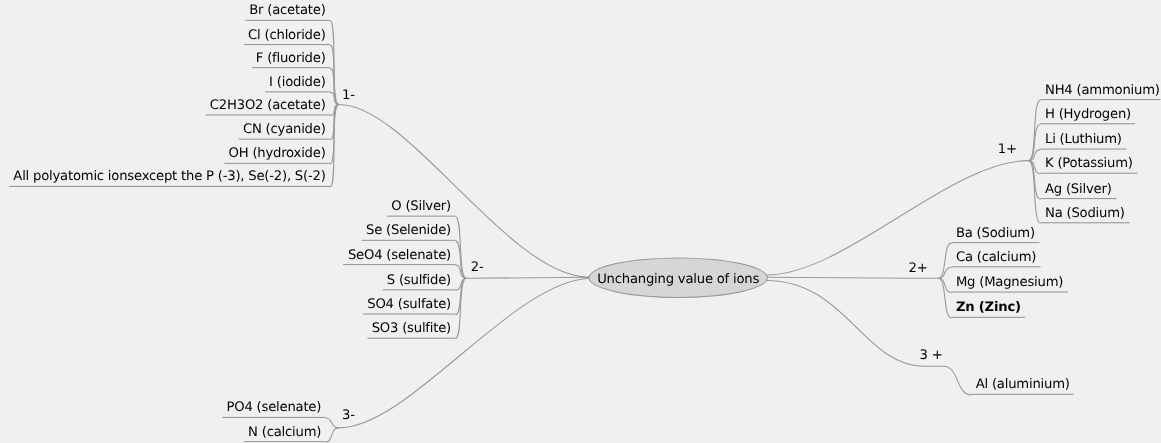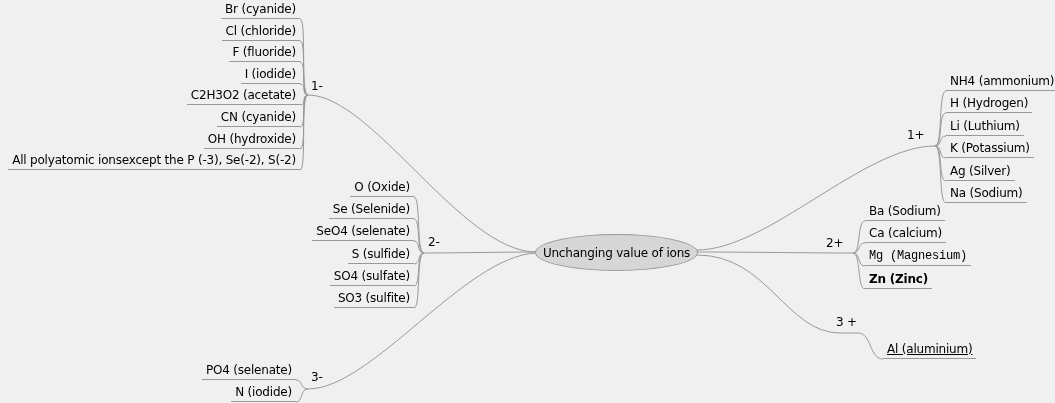--- a/index.html
+++ b/index.html
@@ -82,55 +82,55 @@
     </g>
     <g>
       <path d="M853,253 C861,253 857,221 865,221"></path>
       <path d="M853,253 C861,253 857,243 865,243"></path>
       <path d="M853,253 C861,253 857,266 865,266"></path>
       <path d="M853,253 C861,253 857,289 865,289"></path>
     </g>
   </svg>
 
   <span class="lbl" style="left:311px;top:80px;">1-</span>
-  <span class="node" style="right:755px;top:2px;">Br (cyanide)</span>
+  <span class="node" style="right:755px;top:2px;">Br (acetate)</span>
   <span class="node" style="right:755px;top:24px;">Cl (chloride)</span>
   <span class="node" style="right:755px;top:45px;">F (fluoride)</span>
   <span class="node" style="right:755px;top:67px;">I (iodide)</span>
   <span class="node" style="right:755px;top:88px;margin-left:48px;">C2H3O2 (acetate)</span>
   <span class="node" style="right:755px;top:110px;">CN (cyanide)</span>
   <span class="node" style="right:755px;top:132px;">OH (hydroxide)</span>
   <span class="node" style="right:755px;top:153px;">All polyatomic ionsexcept the P (-3), Se(-2), S(-2)</span>
 
   <span class="lbl" style="left:428px;top:236px;">2-</span>
-  <span class="node" style="right:641px;top:180px;">O (Oxide)</span>
+  <span class="node" style="right:641px;top:180px;">O (Silver)</span>
   <span class="node" style="right:641px;top:202px;">Se (Selenide)</span>
   <span class="node" style="right:641px;top:224px;">SeO4 (selenate)</span>
   <span class="node" style="right:641px;top:247px;">S (sulfide)</span>
   <span class="node" style="right:641px;top:269px;">SO4 (sulfate)</span>
   <span class="node" style="right:641px;top:291px;">SO3 (sulfite)</span>
 
   <span class="lbl" style="left:311px;top:371px;">3-</span>
   <span class="node" style="right:759px;top:363px;">PO4 (selenate)</span>
-  <span class="node" style="right:759px;top:385px;">N (iodide)</span>
+  <span class="node" style="right:759px;top:385px;">N (calcium)</span>
 
   <div class="root">
     <span>Unchanging value of ions</span>
   </div>
 
   <span class="lbl" style="left:907px;top:129px;">1+</span>
   <span class="node" style="left:946px;top:74px;">NH4 (ammonium)</span>
   <span class="node" style="left:946px;top:96px;">H (Hydrogen)</span>
   <span class="node" style="left:946px;top:119px;">Li (Luthium)</span>
   <span class="node" style="left:946px;top:141px;">K (Potassium)</span>
   <span class="node" style="left:946px;top:164px;">Ag (Silver)</span>
   <span class="node" style="left:946px;top:186px;">Na (Sodium)</span>
 
   <span class="lbl" style="left:826px;top:237px;">2+</span>
   <span class="node" style="left:865px;top:204px;">Ba (Sodium)</span>
   <span class="node" style="left:865px;top:226px;">Ca (calcium)</span>
-  <span class="node" style="left:865px;top:249px;font-family:Liberation Mono, monospace;">Mg (Magnesium)</span>
+  <span class="node" style="left:865px;top:249px;">Mg (Magnesium)</span>
   <span class="node" style="left:865px;top:272px;font-weight:bold;">Zn (Zinc)</span>
 
   <span class="lbl" style="left:836px;top:316px;">3 +</span>
-  <span class="node" style="left:883px;top:342px;text-decoration:underline;">Al (aluminium)</span>
+  <span class="node" style="left:883px;top:342px;">Al (aluminium)</span>
 
 </div>
 
 </body></html>

